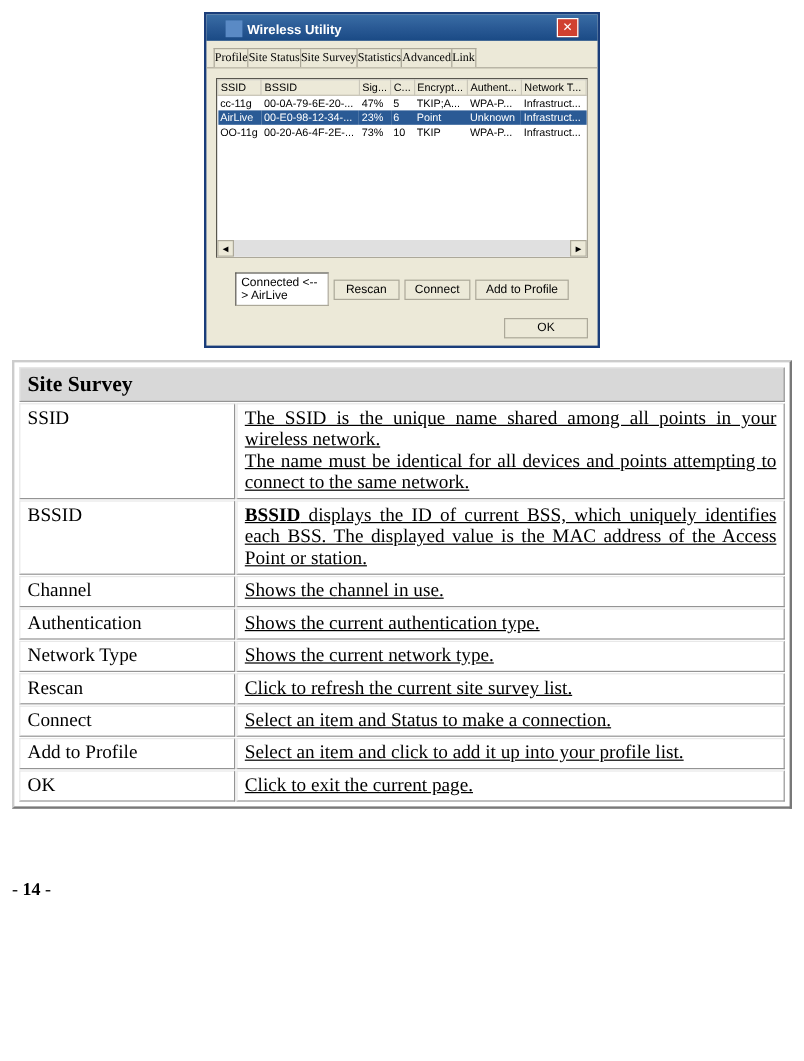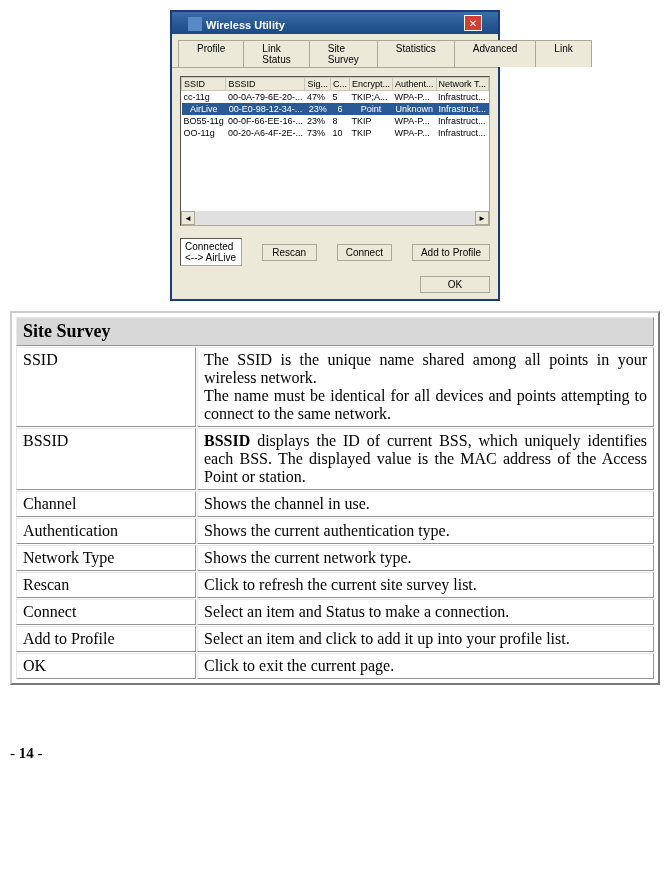--- a/index.html
+++ b/index.html
@@ -42,27 +42,28 @@
       font-size: 10px;
       cursor: pointer;
     }
     .tabs {
       display: flex;
       padding: 6px 6px 0 6px;
       gap: 0;
       border-bottom: 1px solid #aca899;
     }
     .tab {
-      padding: 2px 18px;
+      padding: 2px 0;
       border: 1px solid #aca899;
       border-bottom: none;
       background: #ece9d8;
       font-size: 10px;
       cursor: pointer;
       margin-right: -1px;
+      font-family: Liberation Serif, serif;
     }
     .tab.active {
       background: #ece9d8;
       position: relative;
       z-index: 1;
     }
     .table-wrap {
       margin: 8px;
       background: #fff;
       border: 1px inset #aca899;
@@ -83,36 +84,35 @@
       font-weight: normal;
     }
     .wtable td {
       padding: 1px 2px;
       white-space: nowrap;
       margin-left: 12px;
     }
     .wtable tr.selected td {
       background: #2a5a95;
       color: #fff;
-      text-align: center;
     }
     .scroll-x {
       position: absolute;
       bottom: 0; left: 0; right: 0;
       height: 14px;
       background: #e0e0e0;
       display: flex;
       justify-content: space-between;
     }
     .scroll-btn { width: 14px; background: #ece9d8; border: 1px solid #aca899; font-size:8px; display:flex; align-items:center; justify-content:center;}
     .status-row {
       display: flex;
       align-items: center;
-      padding: 4px 8px;
-      gap: 20px;
+      padding: 4px 24px;
+      gap: 4px;
     }
     .status-text {
       flex: 1;
       background: #fff;
       border: 1px inset #aca899;
       padding: 2px 4px;
       font-size: 10px;
     }
     .btn {
       padding: 2px 8px;
@@ -148,40 +148,40 @@
     }
     .desc-table td {
       border: 1px outset #e8e8e8;
       padding: 3px 6px;
       vertical-align: top;
       text-align: justify;
     }
     .desc-table td.term {
       width: 180px;
     }
-    .desc-table td.def p { margin: 0; }
+    .desc-table td.def p { margin: 0; text-decoration: underline; }
     .page-num {
       text-align: left;
       margin-top: 60px;
       font-size: 15px;
     }
     .page-num b { font-weight: bold; }
   </style>
 </head>
 <body>
 
 <div class="screenshot">
   <div class="titlebar">
     <span class="icon"></span>
     <span class="title">Wireless Utility</span>
     <span class="close-btn">✕</span>
   </div>
   <div class="tabs">
     <span class="tab">Profile</span>
-    <span class="tab">Link Status</span>
+    <span class="tab">Site Status</span>
     <span class="tab active">Site Survey</span>
     <span class="tab">Statistics</span>
     <span class="tab">Advanced</span>
     <span class="tab">Link</span>
   </div>
   <div class="table-wrap">
     <table class="wtable">
       <thead>
         <tr>
           <th>SSID</th>
@@ -206,29 +206,20 @@
           <tr class="selected">
             <td>AirLive</td>
             <td>00-E0-98-12-34-...</td>
             <td>23%</td>
             <td>6</td>
             <td>Point</td>
             <td>Unknown</td>
             <td>Infrastruct...</td>
           </tr>
           <tr>
-            <td>BO55-11g</td>
-            <td>00-0F-66-EE-16-...</td>
-            <td>23%</td>
-            <td>8</td>
-            <td>TKIP</td>
-            <td>WPA-P...</td>
-            <td>Infrastruct...</td>
-          </tr>
-          <tr>
             <td>OO-11g</td>
             <td>00-20-A6-4F-2E-...</td>
             <td>73%</td>
             <td>10</td>
             <td>TKIP</td>
             <td>WPA-P...</td>
             <td>Infrastruct...</td>
           </tr>
         </tbody>
     </table>

